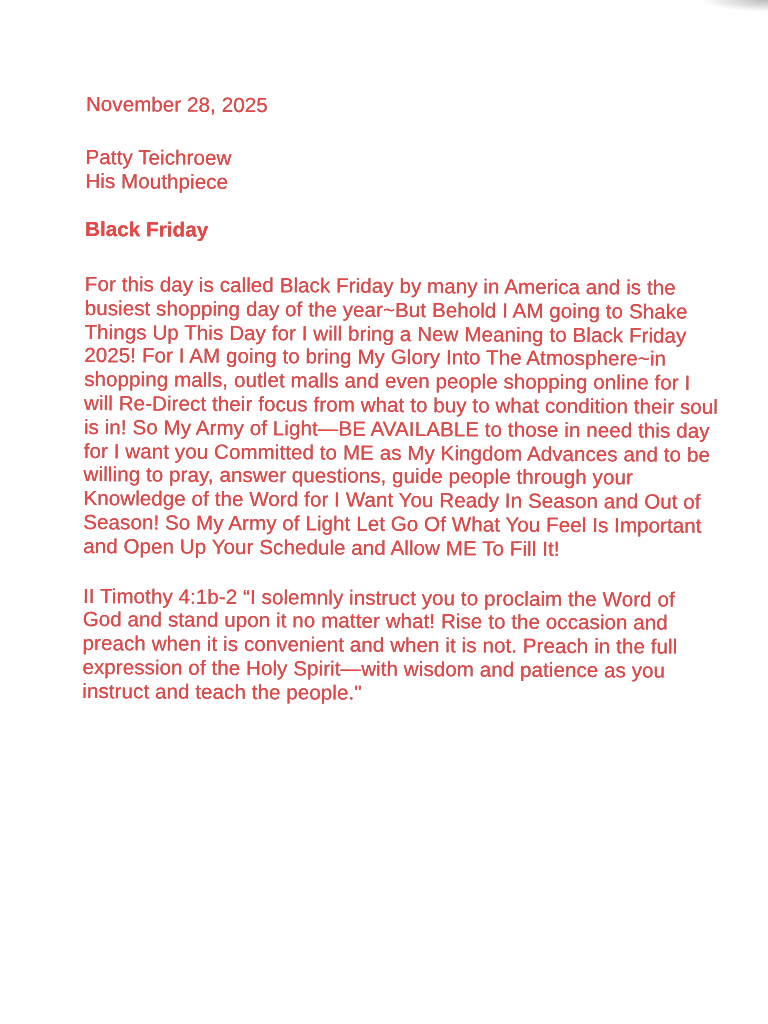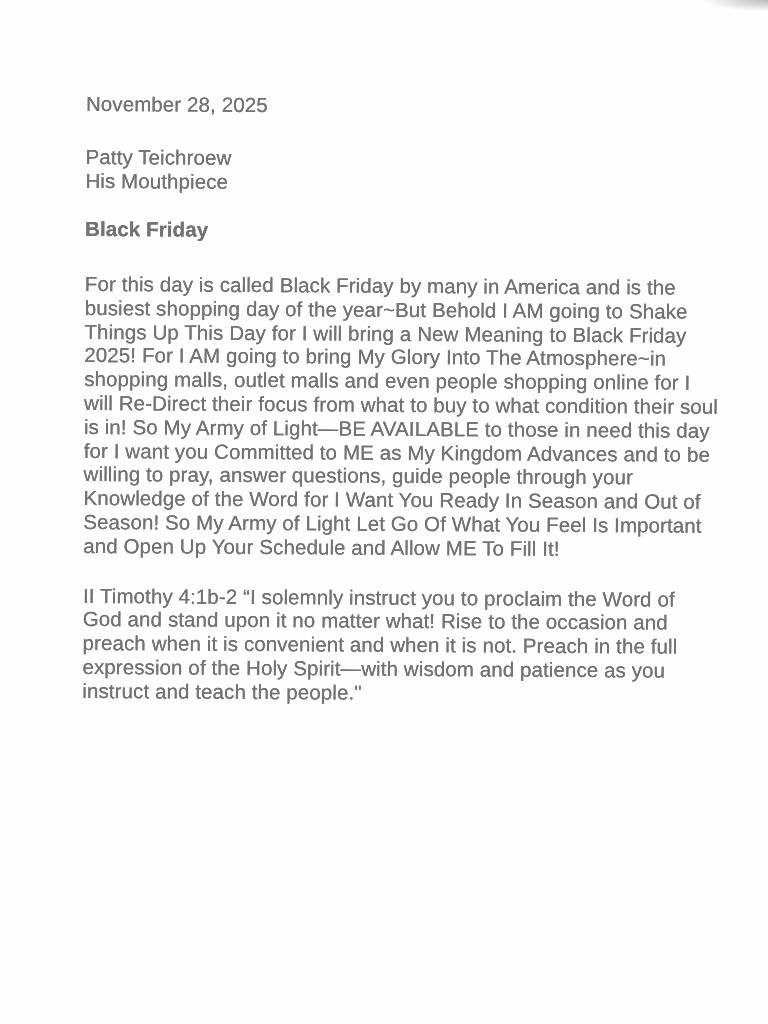--- a/index.html
+++ b/index.html
@@ -7,21 +7,21 @@
     padding: 0;
     background: #ffffff;
   }
   .page {
     position: relative;
     width: 768px;
     height: 1024px;
     background: #fefefe;
     overflow: hidden;
     font-family: "Liberation Sans", sans-serif;
-    color: #737373;
+    color: #ef4444;
   }
   
   .corner-artifact {
     position: absolute;
     top: 0;
     right: 0;
     width: 74px;
     height: 14px;
     background: radial-gradient(ellipse 90px 16px at top right,
                 rgba(130,130,130,0.55), rgba(255,255,255,0) 72%);

